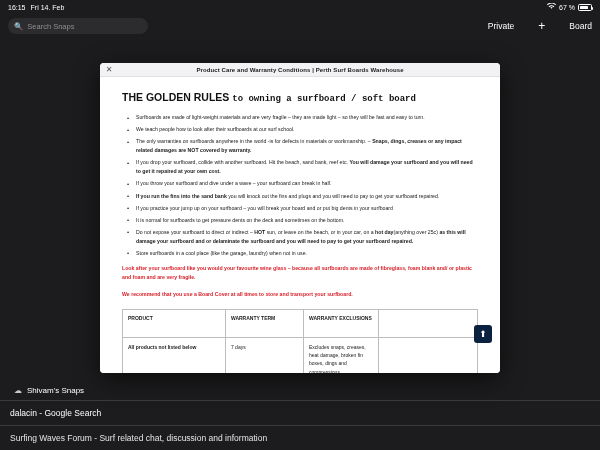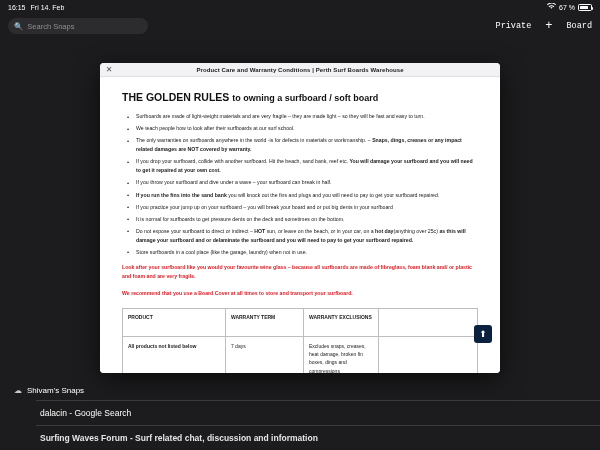--- a/index.html
+++ b/index.html
@@ -34,21 +34,21 @@
   .topbar {
     height: 24px; display: flex; align-items: center;
     padding: 0 8px; gap: 6px;
   }
   .searchfield {
     width: 140px; height: 16px; background: #2c2c2e; border-radius: 8px;
     display: flex; align-items: center; gap: 4px; padding: 0 6px;
     font-size: 7.5px; color: #8e8e93;
   }
   .searchfield .mag { font-size: 7.5px; color: #8e8e93; }
-  .topbar-right { margin-left: auto; display: flex; align-items: center; gap: 14px; font-family: Liberation Mono, monospace; }
+  .topbar-right { margin-left: auto; display: flex; align-items: center; gap: 24px; }
   .tb-label { font-size: 8.5px; color: #fff; }
   .tb-plus { font-size: 12px; line-height: 1; color: #fff; }
 
   
   .pagecard {
     position: absolute; left: 100px; top: 63px; width: 400px; height: 310px;
     background: #fff; border-radius: 4px; overflow: hidden;
     box-shadow: 0 6px 24px rgba(0,0,0,.6);
   }
   .cardbar {
@@ -65,21 +65,21 @@
     font-weight: bold; letter-spacing: .1px;
   }
 
   .doc {
     position: relative; height: 296px; background: #fff;
     padding: 14px 22px 0 22px; overflow: hidden;
   }
   .doc h1 {
     margin: 0 0 9px 0; font-size: 10.5px; color: #111; font-weight: bold;
   }
-  .doc h1 .sub { font-size: 9px; }
+  .doc h1 .sub { font-size: 9px; font-family: Liberation Mono, monospace; }
   ul.rules { margin: 0; padding: 0 0 0 12px; list-style: none; }
   ul.rules li {
     position: relative; font-size: 5.2px; line-height: 1.72;
     color: #1a1a1a; margin-bottom: 3.2px; padding-left: 2px;
   }
   ul.rules li::before {
     content: "•"; position: absolute; left: -7px; top: -0.5px; font-size: 6px; color: #1a1a1a;
   }
   ul.rules b { font-weight: bold; }
   .redline {
@@ -114,25 +114,24 @@
   }
 
   
   .bottom { position: absolute; left: 0; right: 0; bottom: 0; }
   .device-row {
     display: flex; align-items: center; gap: 5px;
     padding: 6px 14px 5px 14px; font-size: 8px; color: #fff;
   }
   .cloud-icon { font-size: 8px; color: #c7c7cc; }
   .hist-row {
-    padding: 7px 4px; font-size: 8.5px; color: #fff;
+    padding: 7px 10px; font-size: 8.5px; color: #fff;
     border-top: 0.5px solid #3a3a3c;
-    margin-left: 36px;
-  }
-  .hist-row.last { color: #e5e5e7; font-weight: bold; }
+  }
+  .hist-row.last { color: #e5e5e7; }
 </style>
 </head>
 <body>
 
 <div class="statusbar">
   <div class="sb-left">
     <span>16:15</span>
     <span>Fri 14. Feb</span>
   </div>
   <div class="sb-right">

